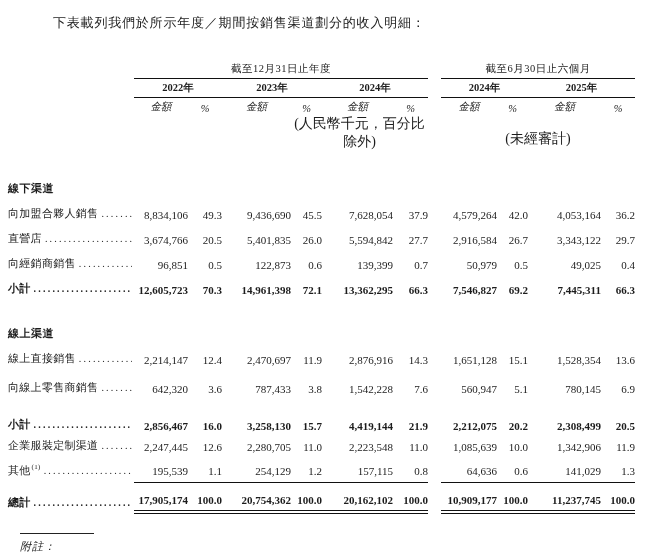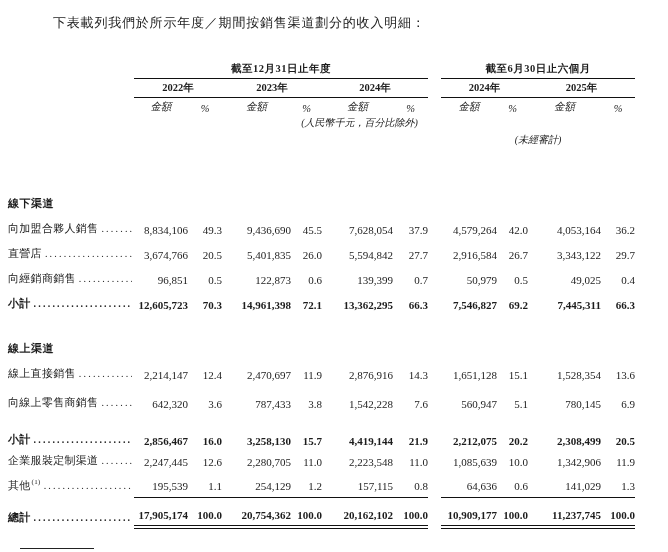--- a/index.html
+++ b/index.html
@@ -18,36 +18,36 @@
     font-weight:normal;
   }
   .tbl{margin:29px 0 0 8px;width:628px;}
   .grid{
     display:grid;
     grid-template-columns:126px 54px 34px 69px 31px 71px 35px 13px 56px 31px 73px 34px;
     align-items:end;
   }
   .cell{min-width:0;}
   
-  .hdr-groups{height:18px;font-size:10.5px;font-weight:bold;}
+  .hdr-groups{height:18px;font-size:10.5px;font-weight:normal;}
   .group{text-align:center;border-bottom:1px solid #111;padding-bottom:2px;letter-spacing:0.5px;}
   .g1{grid-column:2/8;}
   .g2{grid-column:9/13;}
   .hdr-years{height:19px;font-size:10.5px;font-weight:bold;}
   .year{text-align:center;border-bottom:1px solid #111;padding-bottom:2px;}
   .y0{grid-column:2/4;} .y1{grid-column:4/6;} .y2{grid-column:6/8;}
   .y3{grid-column:9/11;} .y4{grid-column:11/13;}
   .hdr-cols{height:17px;font-size:10.5px;}
   .colhead{text-align:center;font-weight:normal;font-style:italic;padding-bottom:1px;}
-  .note-row{font-size:10px;font-style:italic;}
+  .note-row{font-size:14px;}
   .n1{height:15px;} .n2{height:17px;}
   .note1{grid-column:5/8;text-align:center;}
   .note2{grid-column:9/13;text-align:center;}
   
-  .section-off{margin-top:44px;}
+  .section-off{margin-top:29px;}
   .section-on{margin-top:20px;}
   .section-corp{margin-top:12px;}
   .row{height:25px;font-size:11px;align-items:end;}
   .row > .cell{padding-bottom:5px;}
   .sec-head{grid-column:1/13;font-weight:bold;letter-spacing:0.5px;}
   .lbl{grid-column:1/2;display:flex;align-items:baseline;letter-spacing:0.3px;}
   .lbl sup{font-size:7px;line-height:0;margin-left:1px;}
   .leader{
     flex:1;overflow:hidden;white-space:nowrap;
     letter-spacing:2.2px;margin:0 2px 0 3px;color:#222;

